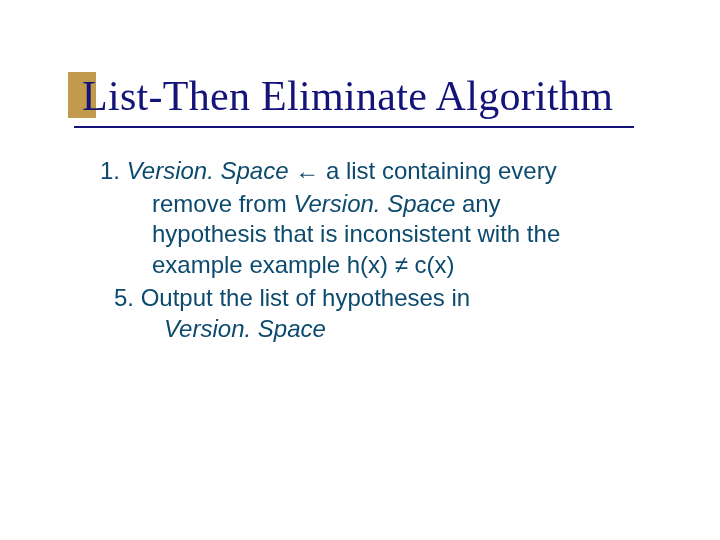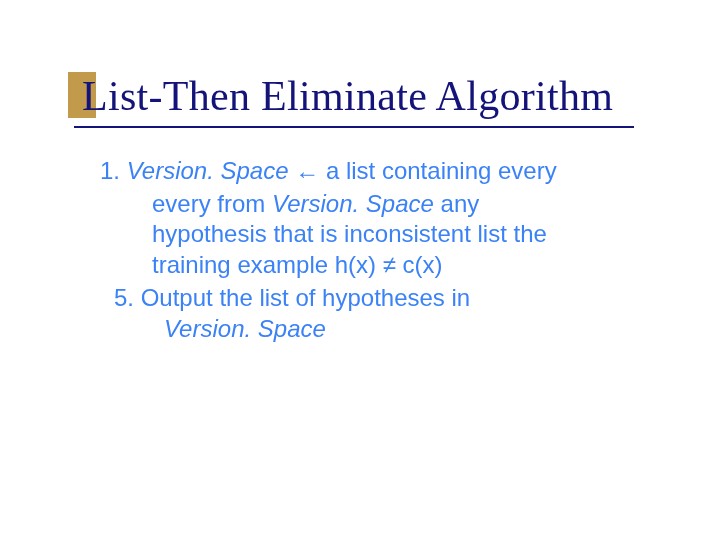--- a/index.html
+++ b/index.html
@@ -27,21 +27,21 @@
     margin-top: 6px;
     margin-left: 6px;
     width: 560px;
     height: 2px;
     background: #13137a;
   }
   .body {
     margin-top: 28px;
     margin-left: 100px;
     margin-right: 70px;
-    color: #3b82f6;
+    color: #0c4a6e;
     font-size: 24px;
     line-height: 1.28;
   }
   .step { margin-bottom: 2px; }
   .step .num { display: inline; }
   .step .lead { display: inline; }
   .step .cont { display: block; padding-left: 52px; }
   .step3 { margin-left: 14px; }
   .step3 .cont { padding-left: 50px; }
   .it { font-style: italic; }
@@ -57,21 +57,21 @@
   </div>
 
   <div class="body">
 
     <div class="step">
       <span class="num">1. </span><span class="it">Version. Space</span><span> ← </span><span class="lead">a list containing every</span>
     </div>
 
     <div class="step">
       <span class="cont">
-        <span>every from </span><span class="it">Version. Space</span><span> any hypothesis that is inconsistent list the training example h(x) ≠ c(x)</span>
+        <span>remove from </span><span class="it">Version. Space</span><span> any hypothesis that is inconsistent with the example example h(x) ≠ c(x)</span>
       </span>
     </div>
 
     <div class="step step3">
       <span class="lead">5. Output the list of hypotheses in</span>
       <span class="cont it">Version. Space</span>
     </div>
 
   </div>
 </div>

